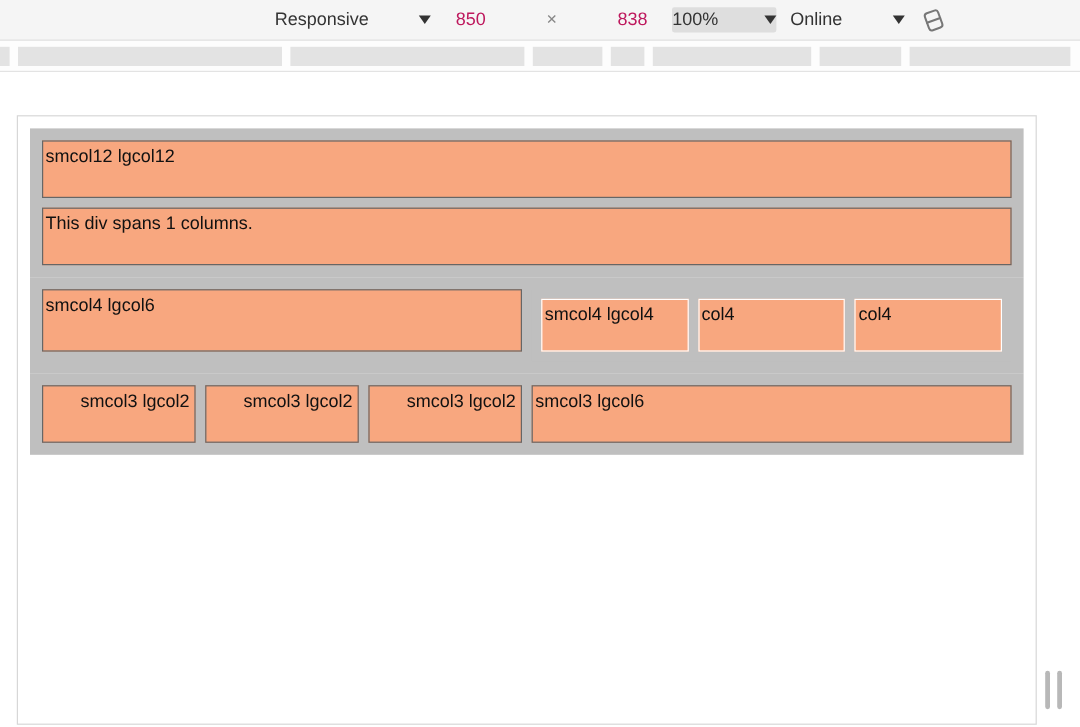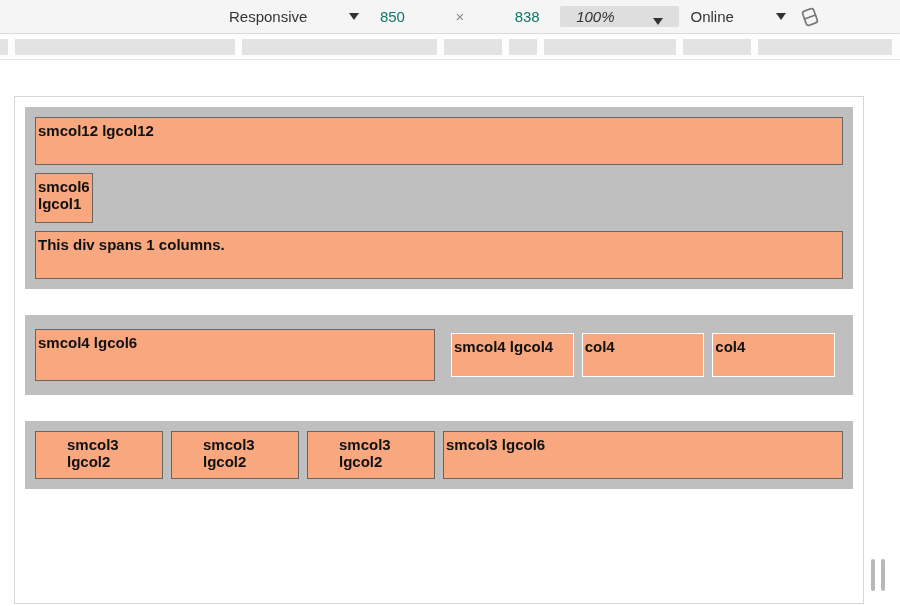--- a/index.html
+++ b/index.html
@@ -34,32 +34,31 @@
     width: 0; height: 0;
     border-left: 5px solid transparent;
     border-right: 5px solid transparent;
     border-top: 7px solid #333;
   }
   .dim-input {
     width: 50px;
     height: 24px;
     text-align: center;
     font-size: 15px;
-    color: #0f766e;
+    color: #be185d;
     background: transparent;
     border: none;
   }
   .times { color: #888; margin: 0 4px; }
   .zoom-box {
     background: #dedede;
-    padding: 2px 16px;
+    padding: 2px 0;
     border-radius: 2px;
     display: flex;
-    align-items: flex-end;
-    font-style: italic;
+    align-items: center;
   }
   .rotate-wrap {
     margin-left: 6px;
     display: flex;
     align-items: center;
   }
   .rotate-wrap svg { transform: rotate(-20deg); }
 
   
   .ruler {
@@ -102,25 +101,24 @@
     height: 508px;
     border: 1px solid #d7d7d7;
     background: #fff;
     padding: 10px 10px 0 10px;
   }
 
   
   .row {
     background: #bfbfbf;
     padding: 6px;
-    margin-bottom: 26px;
+    margin-bottom: 0;
     display: flex;
     flex-wrap: wrap;
-    align-items: center;
-    font-weight: bold;
+    align-items: flex-start;
   }
   .col {
     border: 1px solid #666;
     background: #f8a77f;
     min-height: 48px;
     padding: 4px 2px 0 2px;
     margin: 4px;
     font-size: 15px;
     color: #111;
   }
@@ -200,24 +198,20 @@
   <div class="tick t8"></div>
 </div>
 
 <div class="canvas-area">
 
   <div class="viewport-frame">
 
     <div class="row">
       <div class="col col12">
         <span>smcol12 lgcol12</span>
-      </div>
-      <div class="col col1">
-        <span>smcol6</span><br>
-        <span>lgcol1</span>
       </div>
       <div class="col col12" style="flex:0 0 calc(100% - 8px);">
         <span>This div spans 1 columns.</span>
       </div>
     </div>
 
     <div class="row">
       <div class="col col6" style="min-height:52px;">
         <span>smcol4 lgcol6</span>
       </div>

